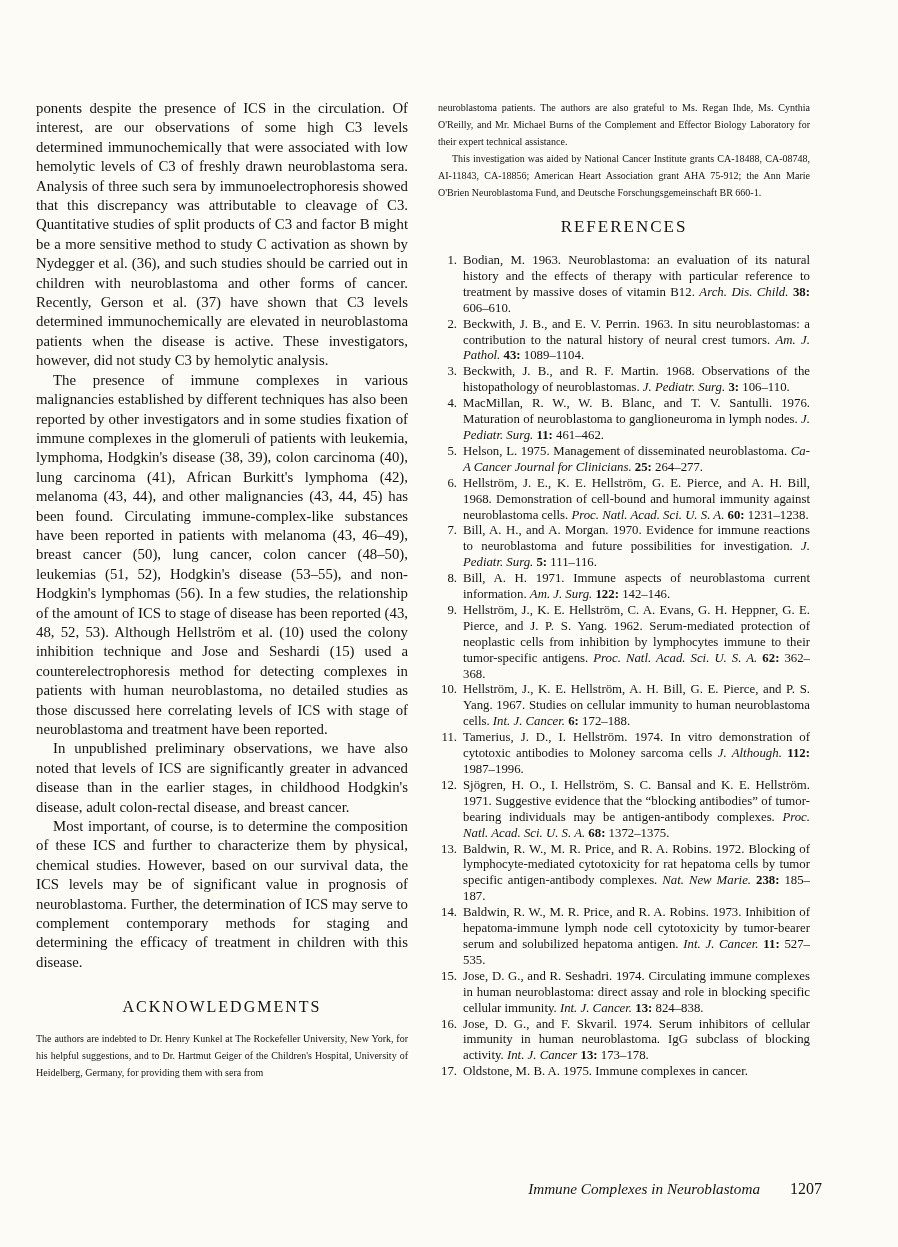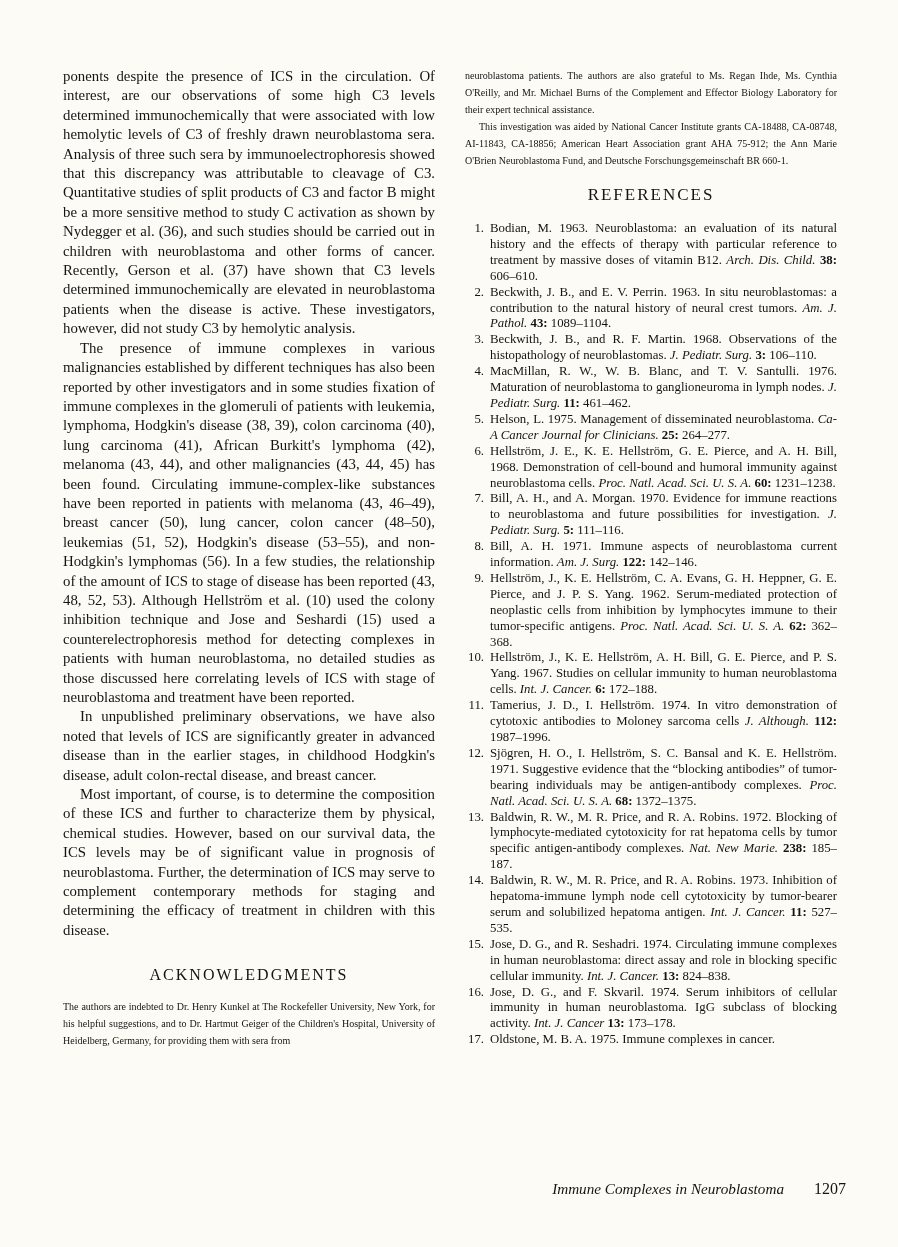--- a/index.html
+++ b/index.html
@@ -13,21 +13,22 @@
     height: 1247px;
     margin: 0 auto;
     background: #fcfbf6;
     color: #151413;
     font-family: "Liberation Serif", "DejaVu Serif", serif;
     overflow: hidden;
   }
   .columns {
     display: flex;
     gap: 30px;
-    padding: 67px 61px 0 63px;
+    padding: 67px 61px 0 36px;
+    margin-top: 32px;
   }
   .col {
     width: 372px;
     flex: 0 0 372px;
   }
   
   .body-par {
     margin: 0;
     font-size: 14.8px;
     line-height: 19.4px;
@@ -66,21 +67,21 @@
     left: 0;
     top: 0;
     width: 19px;
     text-align: right;
   }
   .it { font-style: italic; }
   .bd { font-weight: bold; }
   
   .footer {
     position: absolute;
-    right: 52px;
+    right: 76px;
     top: 1180px;
     white-space: nowrap;
   }
   .running-title {
     font-style: italic;
     font-size: 15.2px;
   }
   .page-number {
     font-size: 16px;
     margin-left: 26px;

